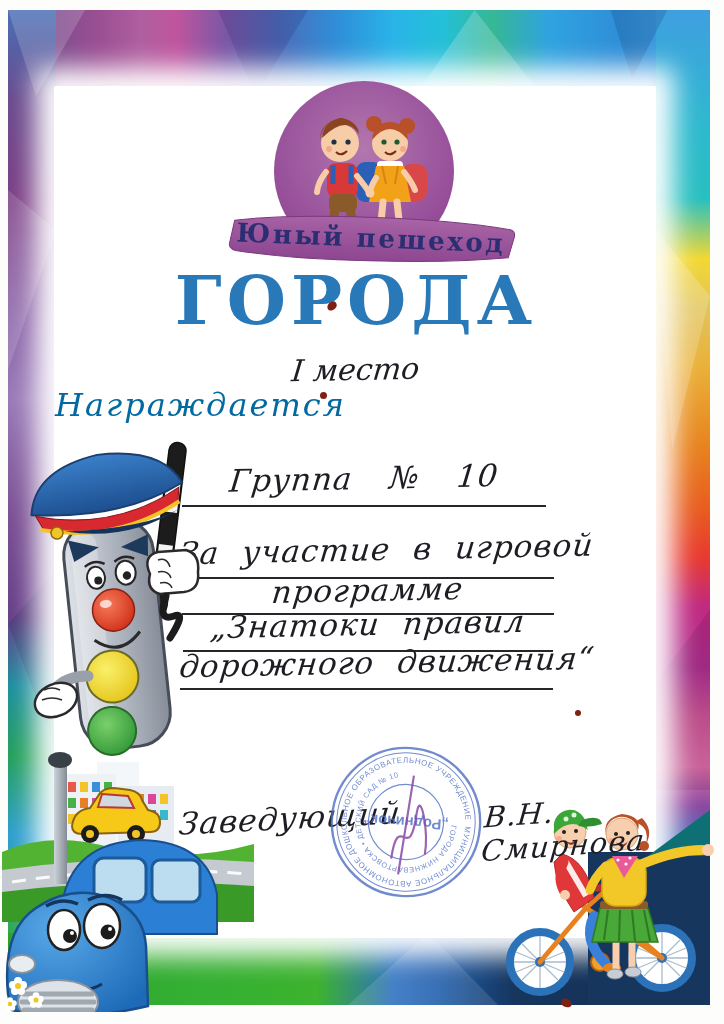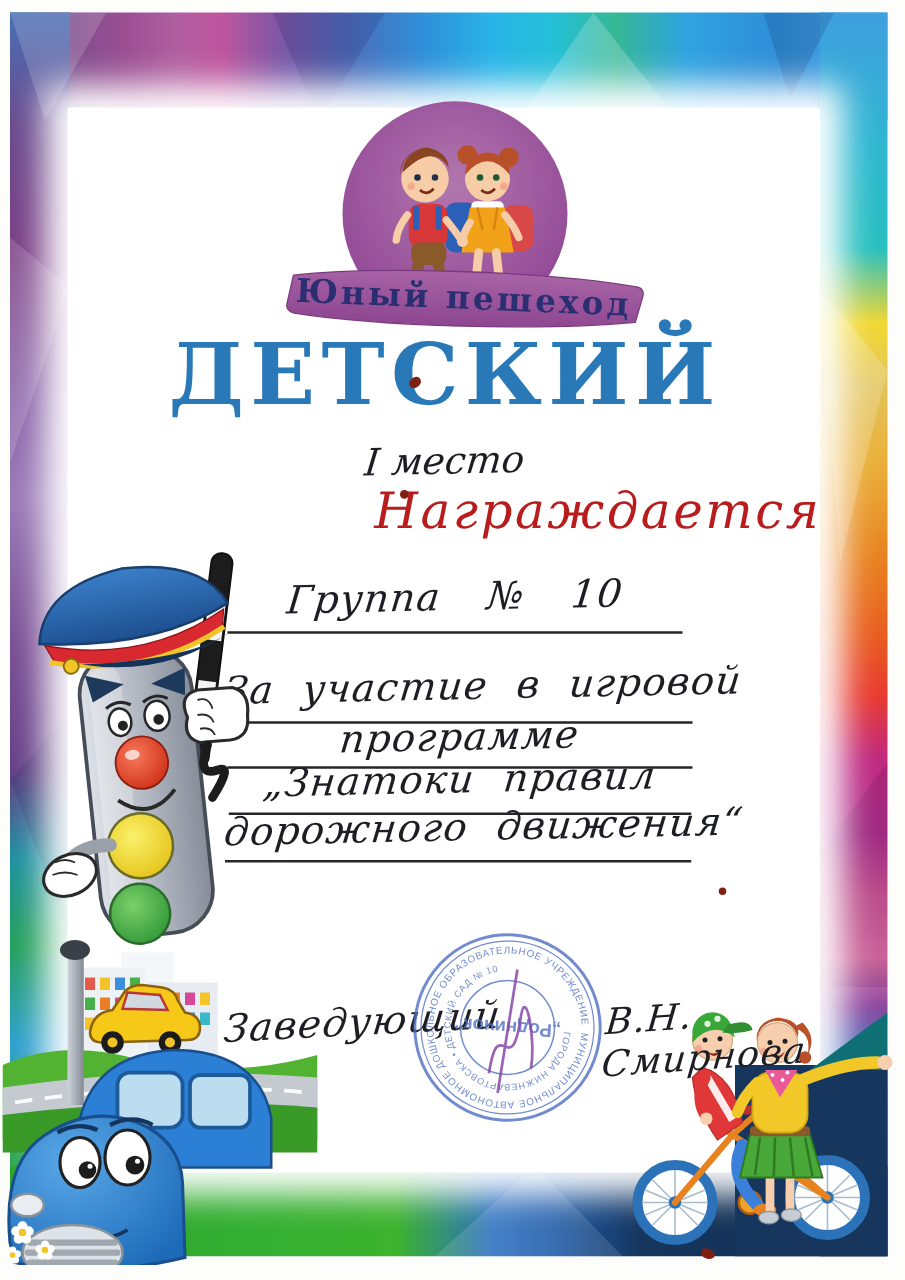--- a/index.html
+++ b/index.html
@@ -39,22 +39,22 @@
   .teal-tri{position:absolute;left:648px;top:810px;width:62px;height:46px;background:#0e6f74;
         clip-path:polygon(100% 0,100% 100%,0 100%);z-index:4;}
   
   .logo-wrap{position:absolute;left:270px;top:80px;width:188px;height:182px;z-index:6;}
   .banner{position:absolute;left:224px;top:211px;width:294px;height:54px;z-index:7;transform:rotate(2.4deg);}
   
   .title{position:absolute;left:55px;top:260px;width:602px;text-align:center;z-index:5;
          font-family:"DejaVu Serif","Liberation Serif",serif;font-weight:bold;font-size:68px;
          letter-spacing:5px;color:#2979b9;}
   .place{position:absolute;left:55px;top:352px;width:602px;text-align:center;z-index:5;font-size:30px;}
-  .award{position:absolute;left:55px;top:386px;width:602px;text-align:right;z-index:5;
-         font-family:"DejaVu Serif",serif;font-style:italic;font-size:40px;letter-spacing:2px;color:#b91c1c;}
+  .award{position:absolute;left:55px;top:386px;width:602px;text-align:left;z-index:5;
+         font-family:"DejaVu Serif",serif;font-style:italic;font-size:32px;letter-spacing:2px;color:#0369a1;}
   .hand{font-family:"DejaVu Serif","Liberation Serif",serif;font-style:italic;color:#1d1d24;
         display:inline-block;transform:skewX(-7deg) rotate(-1.2deg);}
   
   .write-line{position:absolute;border-bottom:2px solid #26262a;text-align:center;z-index:5;}
   .write-line .hand{font-size:31px;letter-spacing:1px;word-spacing:12px;white-space:nowrap;}
   .l1{left:182px;top:460px;width:364px;height:45px;}
   .l1 .hand{word-spacing:26px;}
   .l2{left:180px;top:531px;width:374px;height:46px;}
   .l3{left:182px;top:572px;width:372px;height:41px;}
   .l4{left:183px;top:606px;width:370px;height:44px;}
@@ -160,21 +160,21 @@
         <linearGradient id="bGrad" x1="0" y1="0" x2="0" y2="1">
           <stop offset="0%" stop-color="#a864a6"></stop>
             <stop offset="100%" stop-color="#8d4690"></stop>
         </linearGradient>
       </defs>
       <path d="M10,14 C70,4 210,2 284,12 C288,13 289,16 288,20 L283,40 C210,50 80,52 12,44 C7,43 5,40 6,36 Z" fill="url(#bGrad)" stroke="#7a3a7e" stroke-width="1"></path>
       <text x="146" y="35" text-anchor="middle" font-family="DejaVu Serif, serif" font-weight="bold" font-size="26" letter-spacing="2.5" fill="#2b2f72">Юный пешеход</text>
     </svg>
   </div>
 
-  <div class="title">ДЕТСКИЙ</div>
+  <div class="title">ГОРОДА</div>
   <div class="speck sp1"></div>
   <div class="place"><span class="hand">I место</span></div>
   <div class="award">Награждается</div>
   <div class="speck sp2"></div>
 
   <div class="write-line l1">
     <span class="hand">Группа № 10</span></div>
   <div class="write-line l2">
     <span class="hand">За участие в игровой</span></div>
   <div class="write-line l3">

